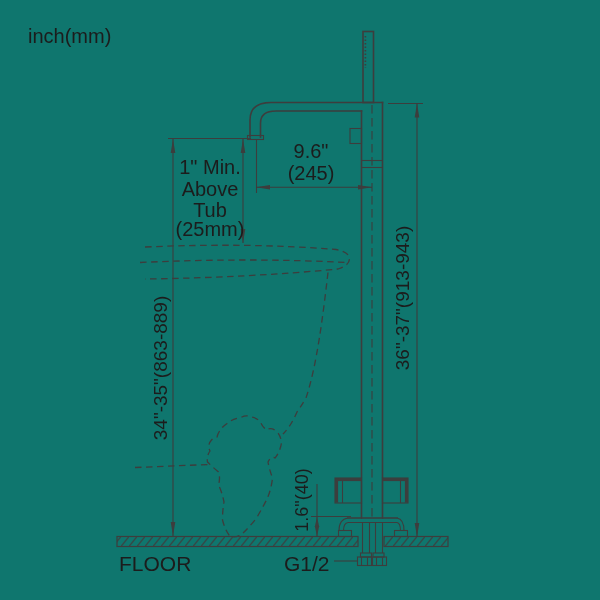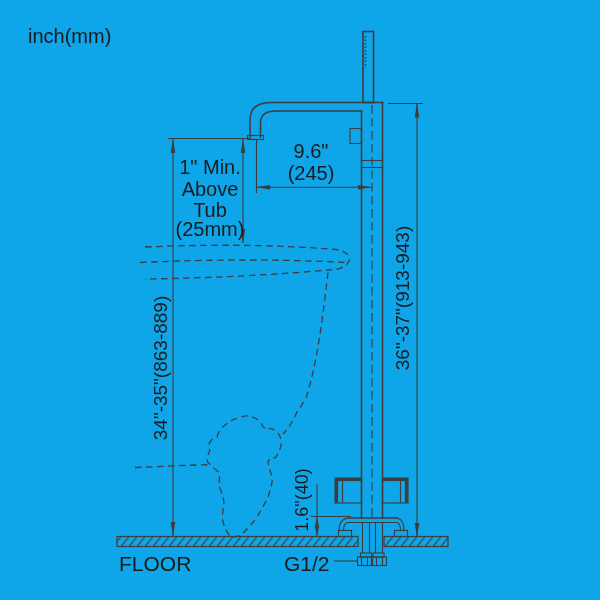--- a/index.html
+++ b/index.html
@@ -1,16 +1,16 @@
 <!DOCTYPE html>
 <html><head>
 <meta charset="utf-8">
 <style>
   html,body{margin:0;padding:0;background:#ffffff;}
-  .stage{position:relative;width:600px;height:600px;background:#0ea5e9;overflow:hidden;}
+  .stage{position:relative;width:600px;height:600px;background:#0f766e;overflow:hidden;}
   svg{display:block;font-family:"Liberation Sans",sans-serif;}
   .ln{stroke:#3d3d3d;stroke-width:1.6;fill:none;stroke-linecap:square;}
   .thin{stroke:#3d3d3d;stroke-width:1.1;fill:none;}
   .thick{stroke:#3d3d3d;stroke-width:3;fill:none;}
   .dash{stroke:#3d3d3d;stroke-width:1.3;fill:none;stroke-dasharray:6.5,4.5;stroke-linecap:butt;}
   .cline{stroke:#3d3d3d;stroke-width:1.1;fill:none;stroke-dasharray:8.5,4.5;}
   .arrow{fill:#3d3d3d;stroke:none;}
   .txt{fill:#1c1c1c;font-size:20px;}
   .txtr{fill:#1c1c1c;font-size:19px;}
   .txts{fill:#1c1c1c;font-size:18px;}

